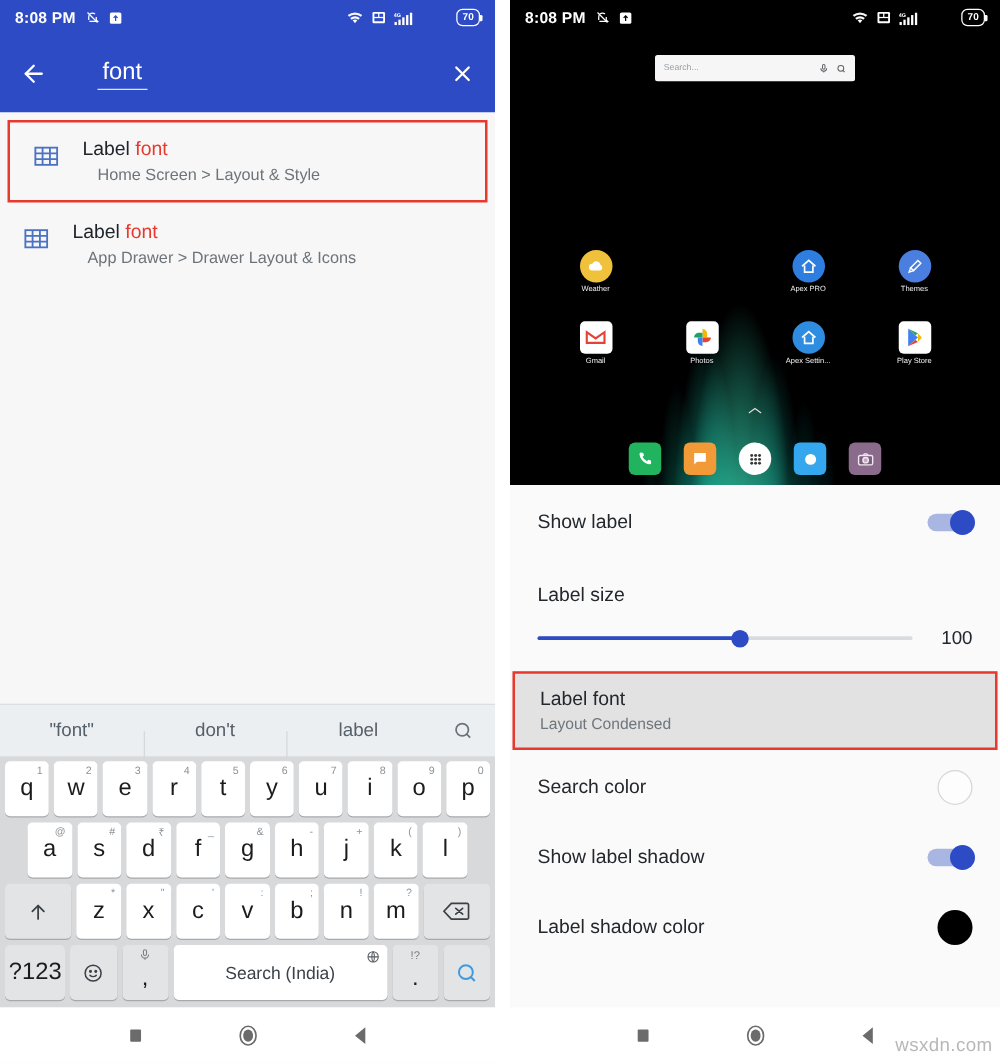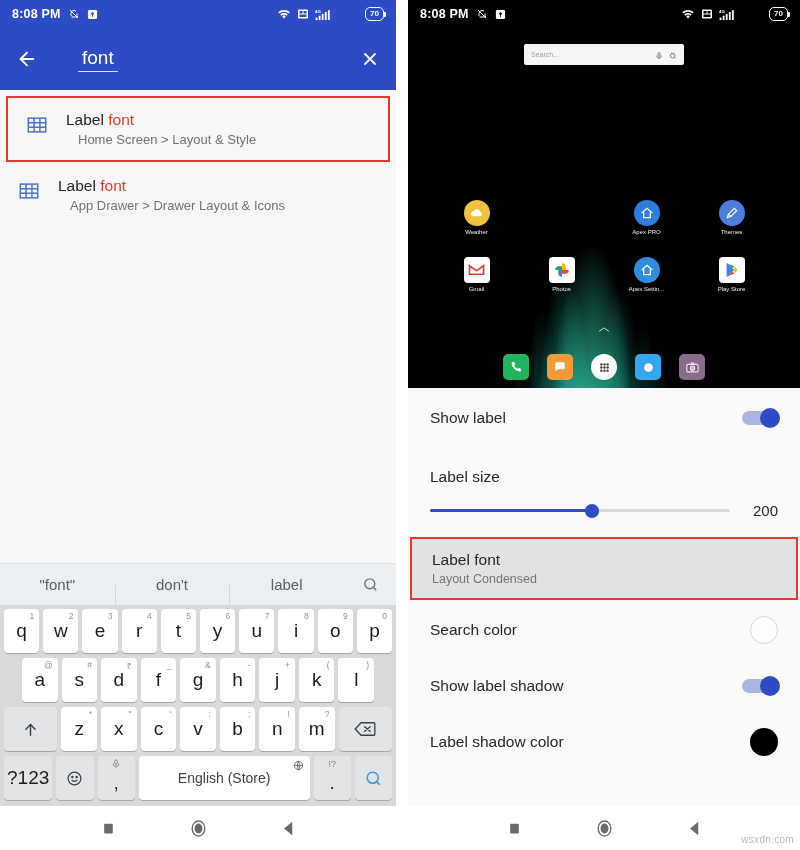--- a/index.html
+++ b/index.html
@@ -225,21 +225,21 @@
 
   
   .navbar {
     height: 44px; background: #ffffff;
     display: flex; align-items: center; justify-content: center; gap: 74px;
   }
   .nav-btn { display: flex; align-items: center; justify-content: center; cursor: pointer; }
 
   .watermark {
     position: absolute; right: 6px; bottom: 5px;
-    font-size: 10px; color: #b8b8b8; letter-spacing: .3px;
+    font-size: 15px; color: #b8b8b8; letter-spacing: .3px;
   }
 </style>
 </head>
 <body>
 
 <div class="stage">
 
   <div class="phone-left">
 
     <div class="statusbar sb-blue">
@@ -498,21 +498,21 @@
           </span>
           <span style="margin-top:10px">,</span>
         </div>
         <div class="key space">
           <span class="key-sub-r">
             <svg width="11" height="11" viewBox="0 0 24 24" fill="none" stroke="#555b60" stroke-width="1.8">
                 <circle cx="12" cy="12" r="9"></circle>
                 <path d="M3 12h18M12 3c3 3.4 3 14.6 0 18M12 3c-3 3.4-3 14.6 0 18"></path>
               </svg>
           </span>
-          <span>English (Store)</span>
+          <span>Search (India)</span>
         </div>
         <div class="key gray">
           <span class="key-sub">!?</span>
           <span style="margin-top:10px">.</span>
         </div>
         <div class="key gray">
           <svg width="19" height="19" viewBox="0 0 24 24" fill="none" stroke="#3f9ae0" stroke-width="2">
               <circle cx="11" cy="11" r="7"></circle>
               <path d="M20 20l-4.3-4.3"></path>
             </svg>
@@ -744,21 +744,21 @@
 
       <div>
         <div class="srow" style="padding-bottom:2px">
           <span class="srow-label">Label size</span>
         </div>
         <div class="slider-row">
           <div class="slider-track">
             <div class="slider-fill"></div>
             <div class="slider-thumb"></div>
           </div>
-          <span class="slider-val">200</span>
+          <span class="slider-val">100</span>
         </div>
       </div>
 
       <div class="srow highlight">
         <div>
           <div class="srow-label">Label font</div>
           <div class="srow-sub">Layout Condensed</div>
         </div>
       </div>
 

